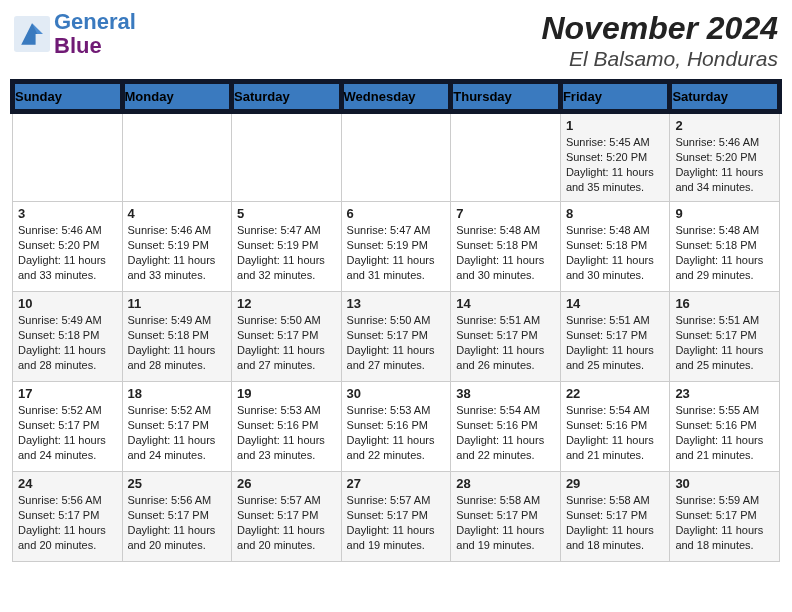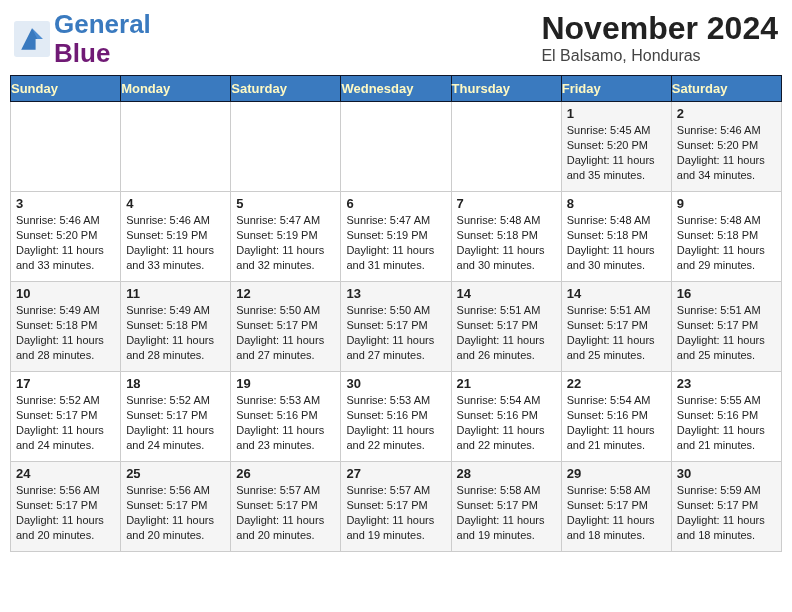--- a/index.html
+++ b/index.html
@@ -16,56 +16,58 @@
       align-items: flex-start;
       margin-bottom: 8px;
       padding: 0 4px;
     }
     .logo {
       display: flex;
       align-items: center;
       gap: 4px;
     }
     .logo-text {
-      font-size: 26px;
+      font-size: 22px;
       font-weight: bold;
       color: #222;
       line-height: 1.1;
     }
     .logo-text span {
       color: #3a7abf;
     }
     .logo-icon {
       width: 36px;
       height: 36px;
     }
     .title-block {
+      text-align: right;
+      font-style: italic;
     }
     .title-block h1 {
       font-size: 32px;
       font-weight: bold;
       color: #222;
     }
     .title-block h2 {
-      font-size: 16px;
+      font-size: 21px;
       font-weight: normal;
       color: #444;
     }
     .calendar {
       width: 100%;
       border-collapse: collapse;
       border: 1px solid #ccc;
     }
     .calendar th {
       background-color: #3a7abf;
-      color: #fef9c3;
+      color: #000000;
       font-size: 13px;
       font-weight: bold;
       padding: 5px 0;
-      border: 1px solid #0f172a;
+      border: 5px solid #0f172a;
       text-align: left;
     }
     .calendar td {
       border: 1px solid #ccc;
       vertical-align: top;
       padding: 4px 5px;
       font-size: 11px;
       color: #222;
       width: 110px;
       height: 90px;
@@ -213,21 +215,21 @@
         </td>
         <td>
           <div class="day-number">19</div>
           <div class="day-info">Sunrise: 5:53 AM<br>Sunset: 5:16 PM<br>Daylight: 11 hours and 23 minutes.</div>
         </td>
         <td>
           <div class="day-number">30</div>
           <div class="day-info">Sunrise: 5:53 AM<br>Sunset: 5:16 PM<br>Daylight: 11 hours and 22 minutes.</div>
         </td>
         <td>
-          <div class="day-number">21</div>
+          <div class="day-number">38</div>
           <div class="day-info">Sunrise: 5:54 AM<br>Sunset: 5:16 PM<br>Daylight: 11 hours and 22 minutes.</div>
         </td>
         <td>
           <div class="day-number">22</div>
           <div class="day-info">Sunrise: 5:54 AM<br>Sunset: 5:16 PM<br>Daylight: 11 hours and 21 minutes.</div>
         </td>
         <td>
           <div class="day-number">23</div>
           <div class="day-info">Sunrise: 5:55 AM<br>Sunset: 5:16 PM<br>Daylight: 11 hours and 21 minutes.</div>
         </td>

